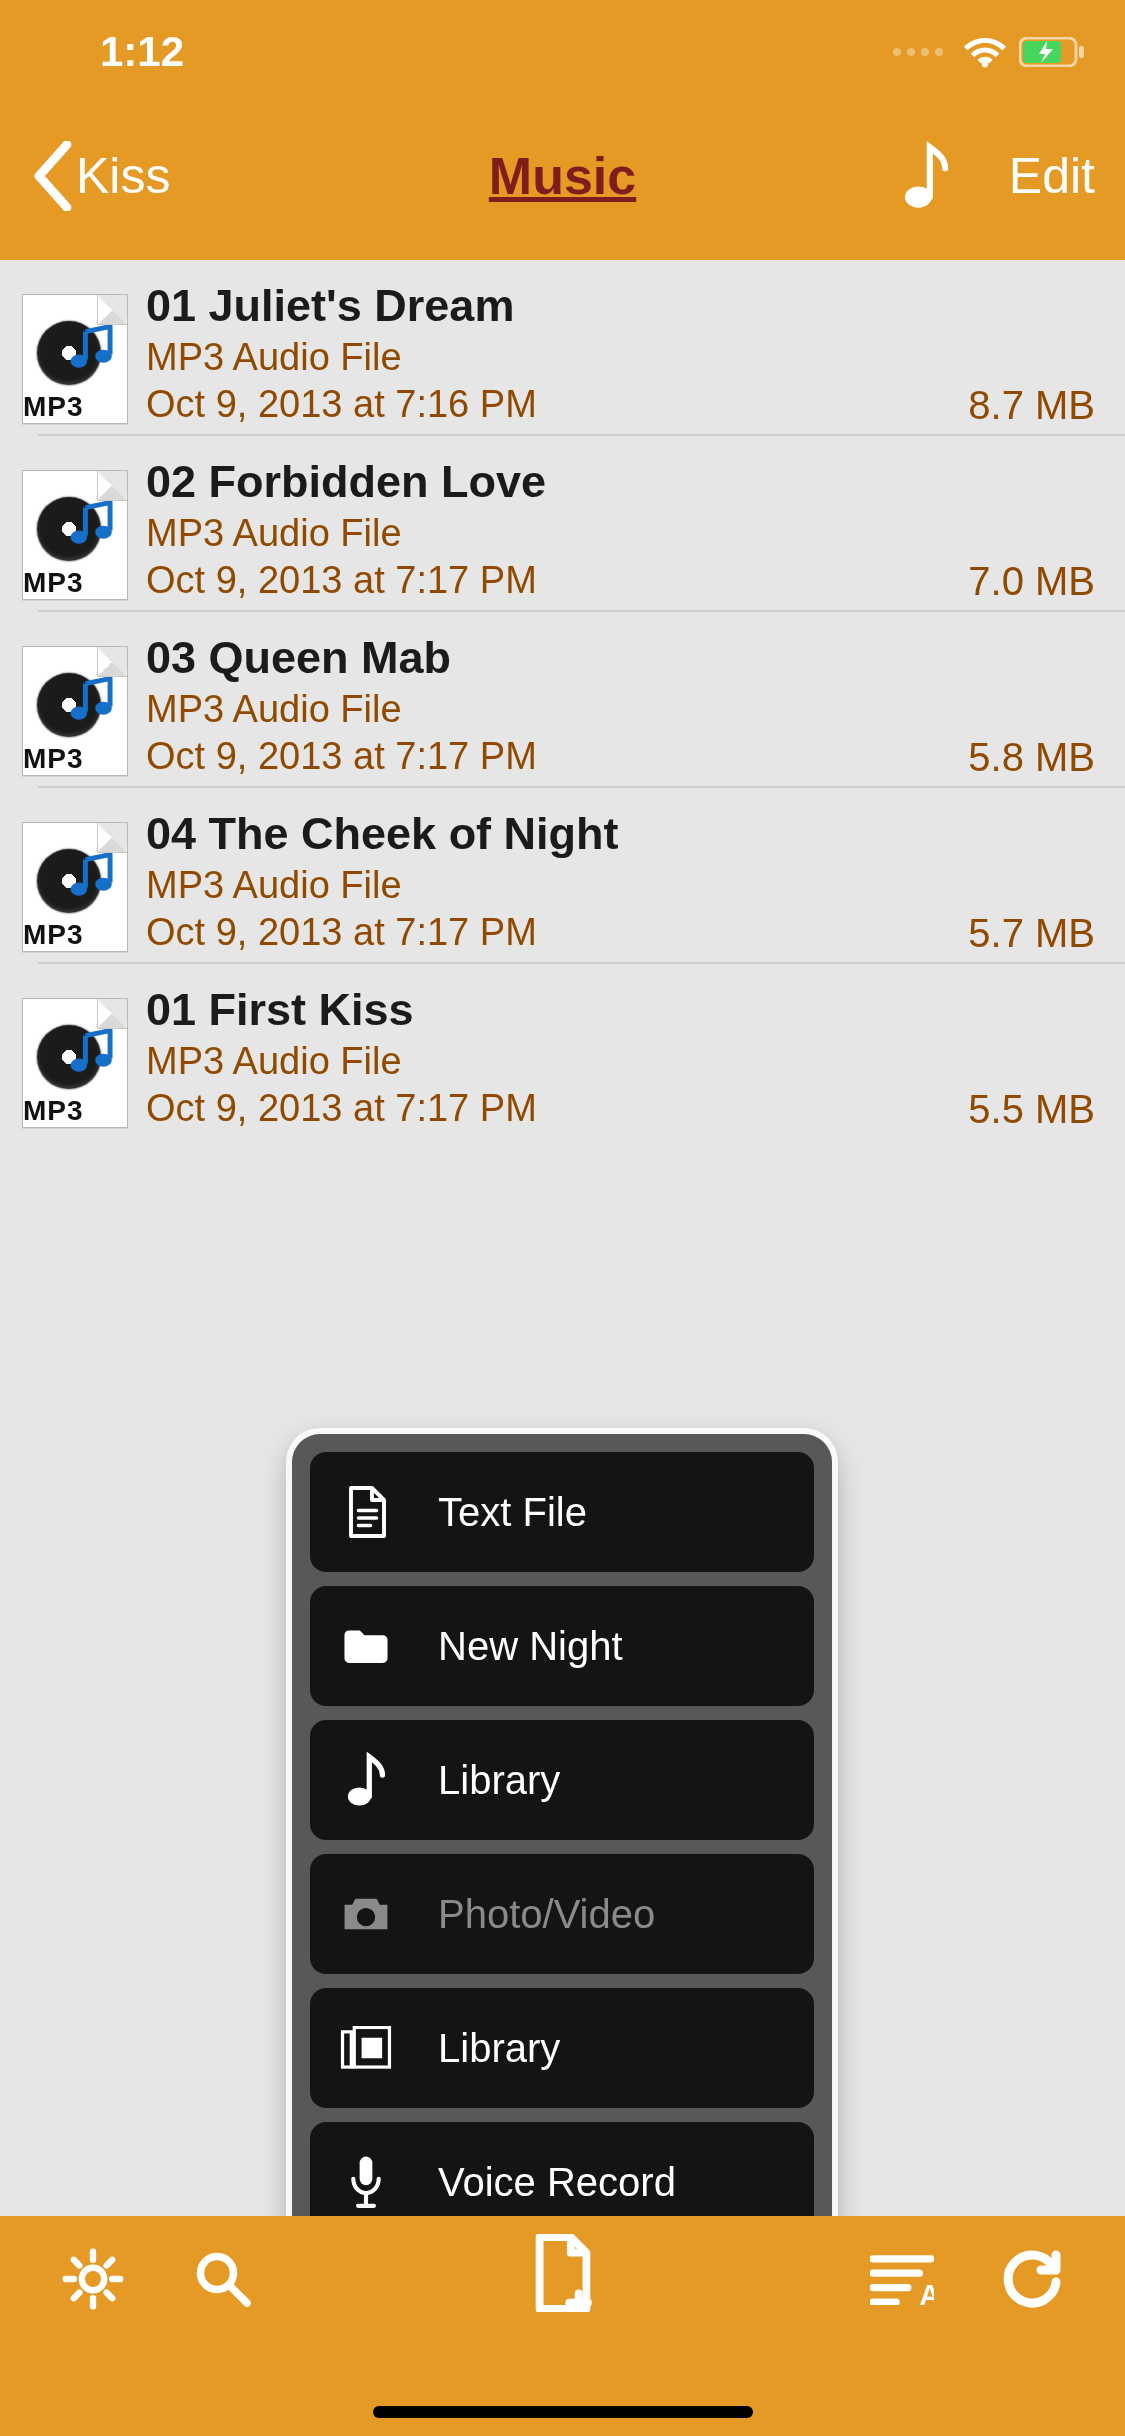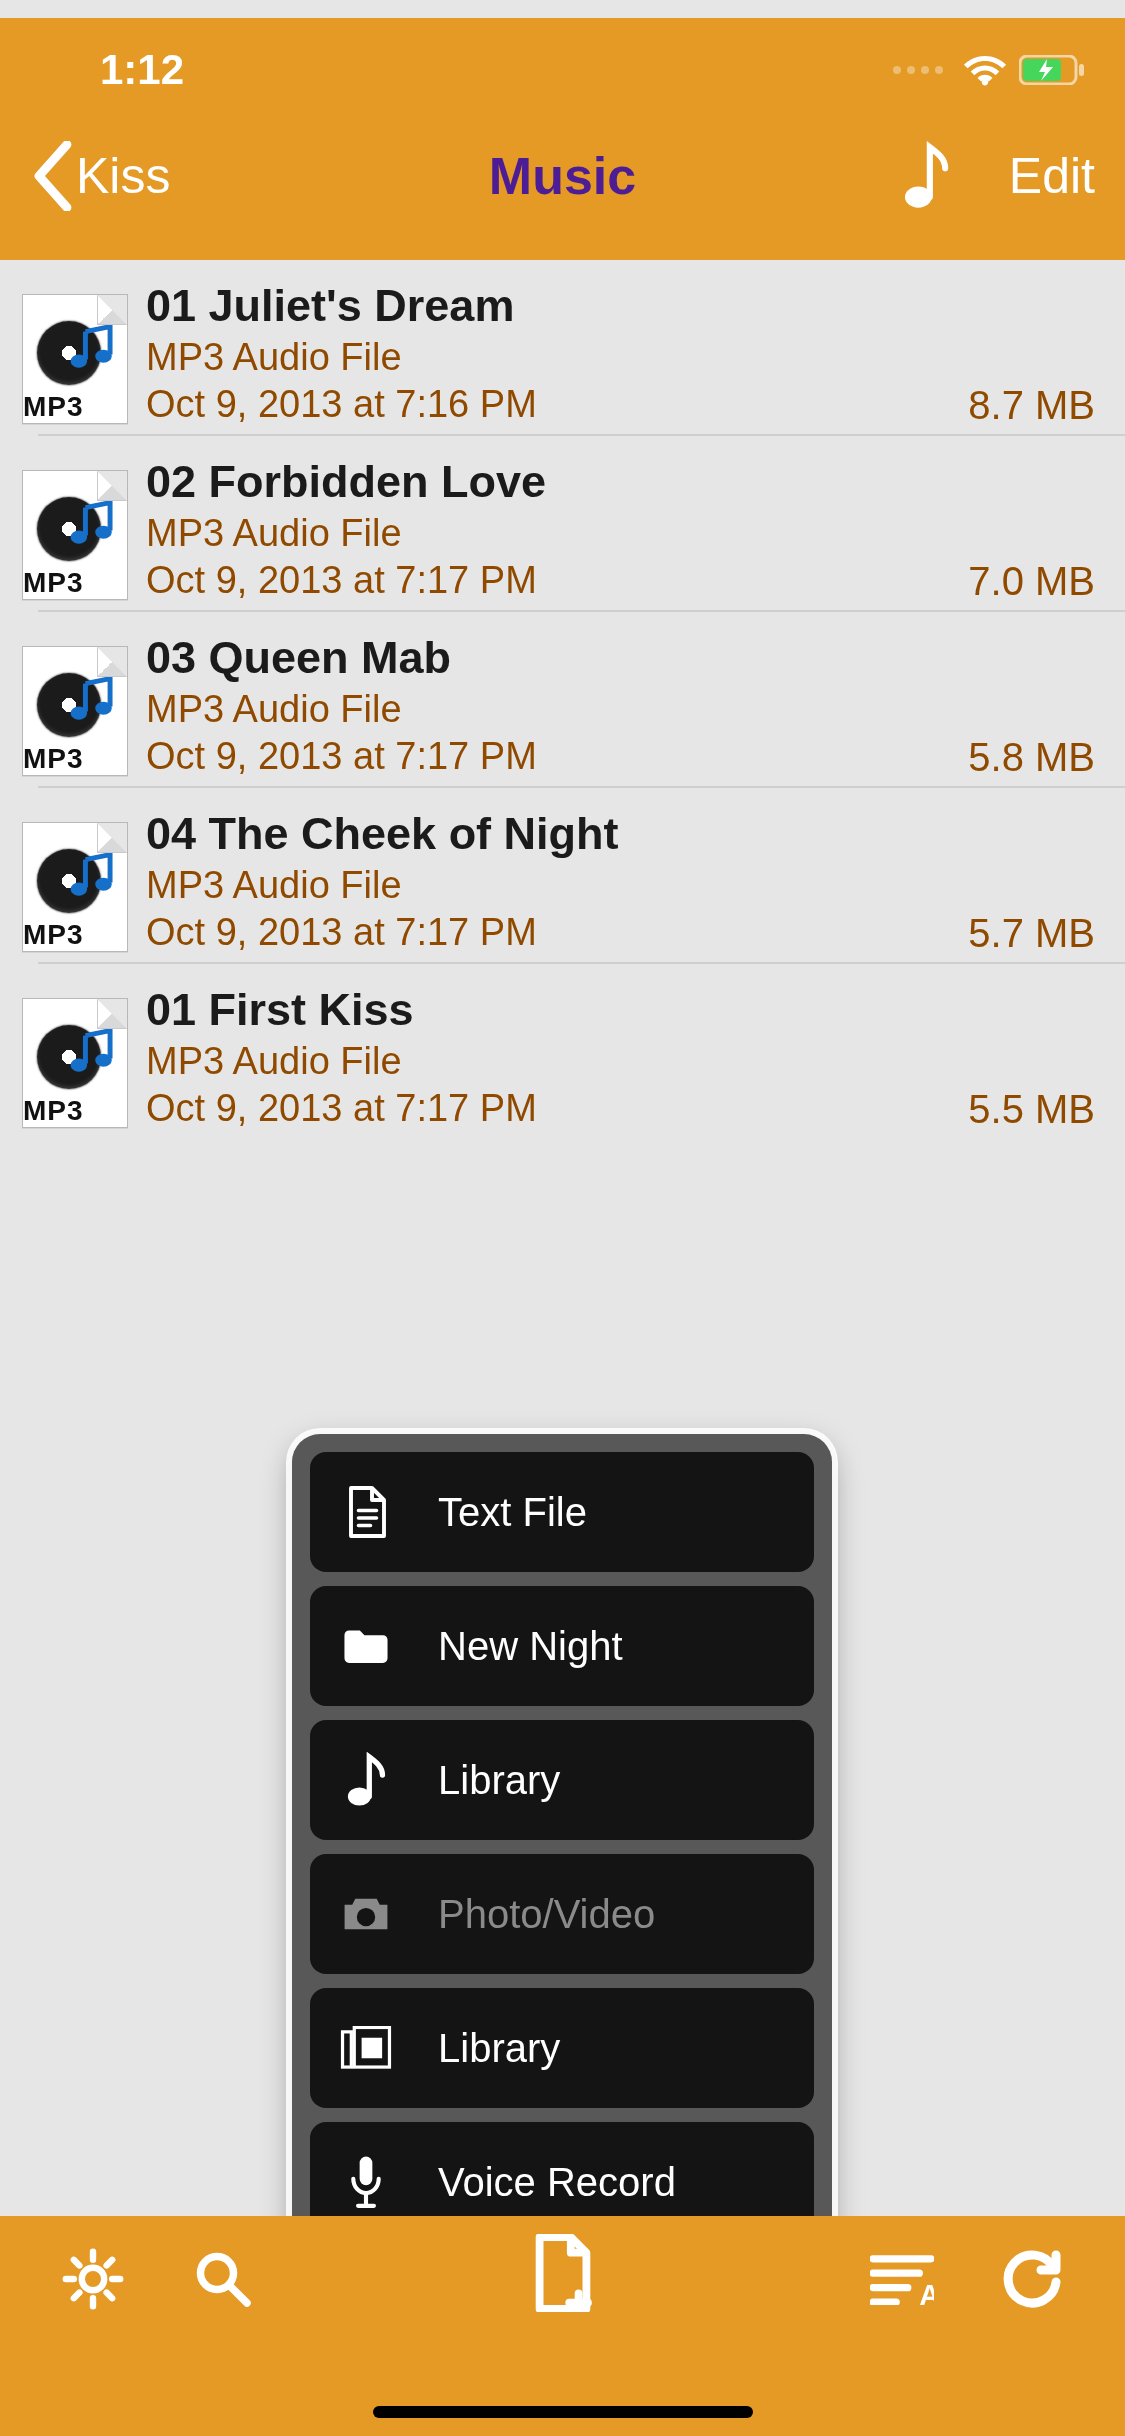--- a/index.html
+++ b/index.html
@@ -4,38 +4,37 @@
 <style>
   * { margin: 0; padding: 0; box-sizing: border-box; font-family: -apple-system, "Helvetica Neue", Helvetica, Arial, sans-serif; }
 
   html, body { width: 1125px; height: 2436px; background: #e6e6e6; overflow: hidden; position: relative; }
 
   
   .status-bar {
     position: absolute; top: 0; left: 0; right: 0; height: 92px;
     background: #e49a25; color: #fff; display: flex; align-items: flex-end; padding: 0 40px 10px 40px;
     justify-content: space-between;
-    margin-top: 18px;
   }
   .status-left, .status-right { display: flex; align-items: center; gap: 12px; height: 60px;}
   .status-time { font-size: 42px; font-weight: 600; padding-left: 60px;}
   .status-dots { display:flex; gap:6px; opacity:.35; margin-right:8px;}
   .status-dots span{width:8px;height:8px;border-radius:50%;background:#fff;display:block;}
   .wifi-icon svg, .battery-icon svg { display:block; }
 
   
   .nav-bar {
     position: absolute; top: 92px; left: 0; right: 0; height: 168px;
     background: #e49a25; display: flex; align-items: center; justify-content: space-between;
     padding: 0 30px;
   }
   .nav-left { display: flex; align-items: center; gap: 0px; color:#fff; }
   .nav-left svg { display:block; }
   .nav-back-label { font-size: 50px; font-weight: 400; color:#fff; }
-  .nav-title { font-size: 52px; font-weight: 700; color:#4c1d95; position:absolute; left:50%; transform:translateX(-50%); }
+  .nav-title { font-size: 52px; font-weight: 700; color:#7f1d1d; position:absolute; left:50%; transform:translateX(-50%);text-decoration:underline; }
   .nav-right { display:flex; align-items:center; gap:60px; }
   .nav-right .note-btn svg { display:block; }
   .nav-edit-label { font-size: 50px; color:#fff; font-weight:400; }
 
   
   .file-list { position:absolute; top:260px; left:0; right:0; background:#e6e6e6; }
   .file-row {
     display:flex; align-items:flex-end; padding: 10px 30px 8px 22px; position:relative;
     min-height: 176px;
   }

